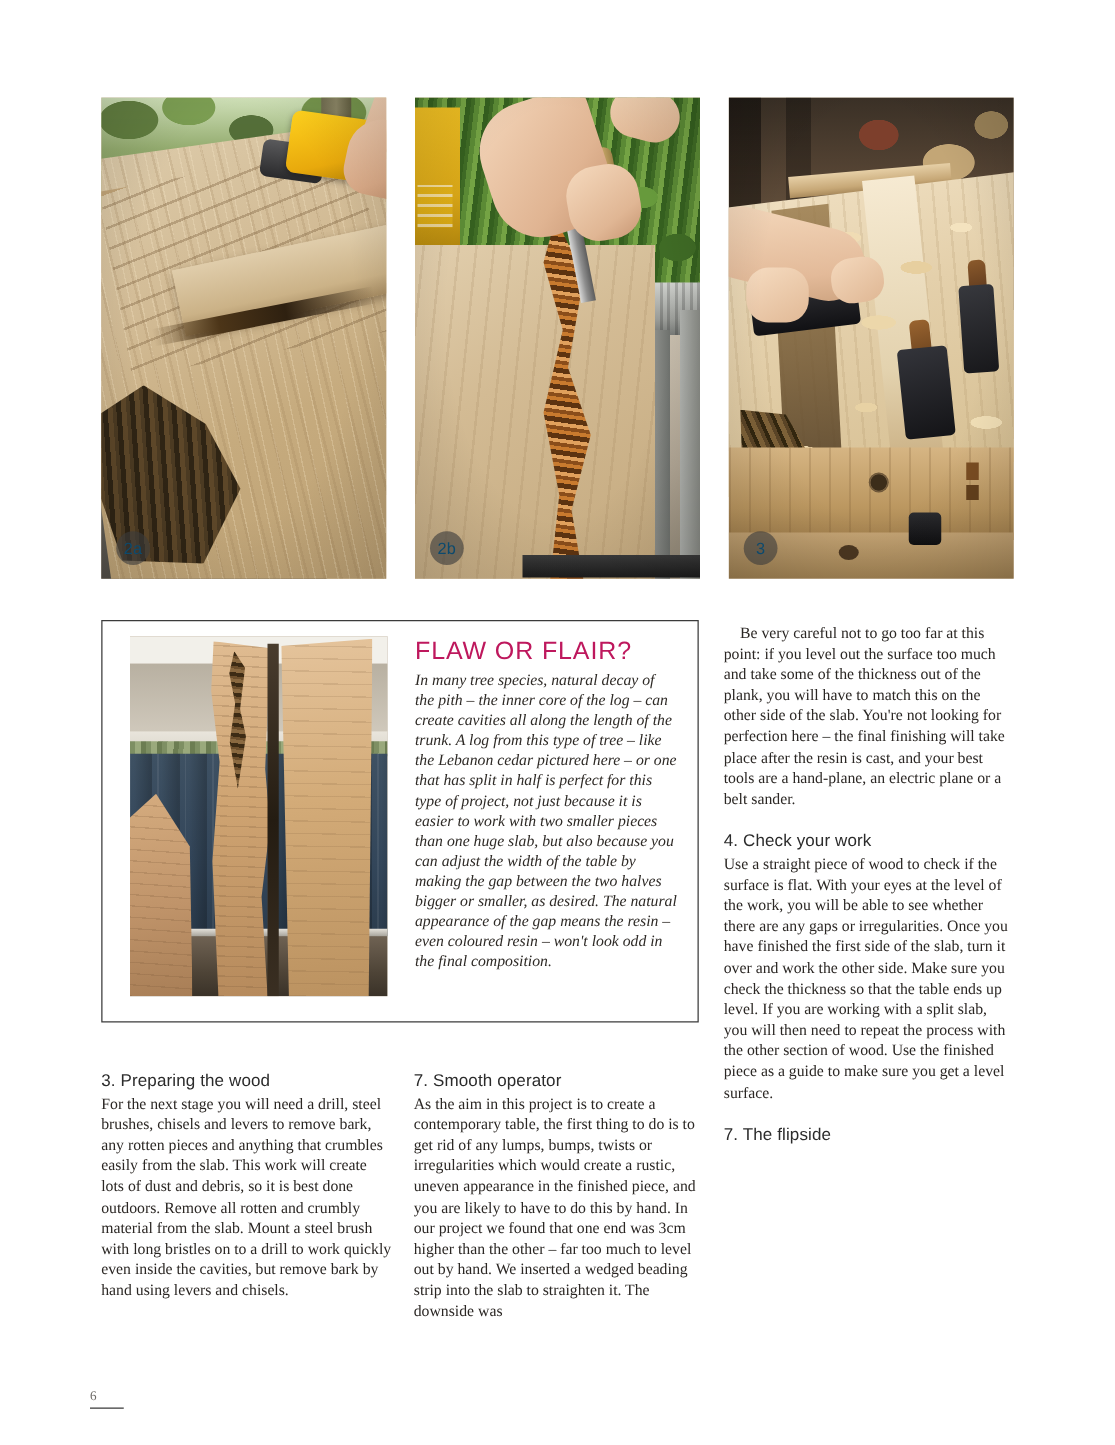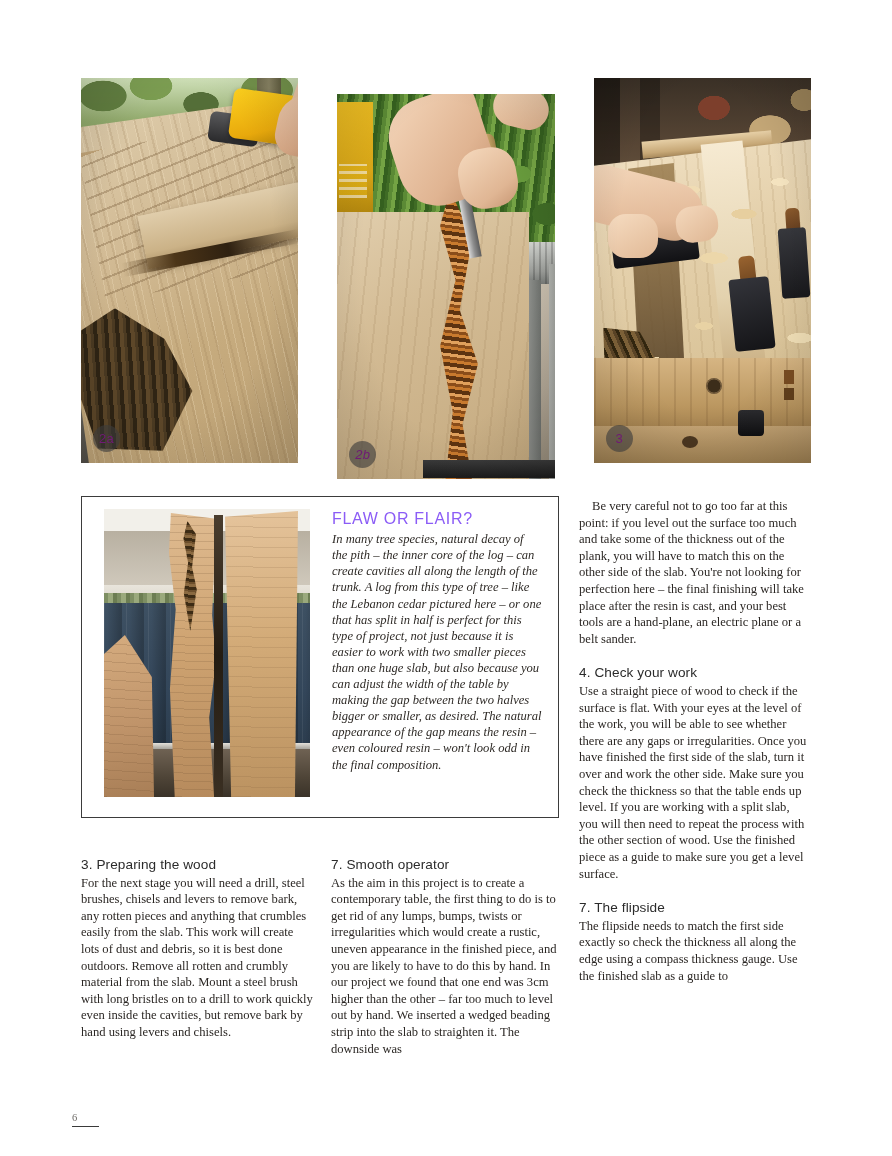--- a/index.html
+++ b/index.html
@@ -230,21 +230,21 @@
 
   
   .badge {
     position: absolute;
     left: 12px;
     bottom: 11px;
     width: 27px;
     height: 27px;
     border-radius: 50%;
     background: rgba(60,60,60,0.62);
-    color: #701a75;
+    color: #0c4a6e;
     font-family: "Liberation Sans", sans-serif;
     font-size: 13px;
     font-weight: 400;
     display: flex;
     align-items: center;
     justify-content: center;
     letter-spacing: .3px;
   }
 
   
@@ -311,24 +311,24 @@
                  clip-path: polygon(4% 2%, 100% 0, 96% 100%, 12% 100%); }
 
   .fb-text {
     position: absolute;
     left: 250px;
     top: 12px;
     width: 210px;
   }
   .fb-title {
     font-family: "Liberation Sans", sans-serif;
-    font-size: 16px;
+    font-size: 20px;
     font-weight: 400;
     letter-spacing: .7px;
-    color: #8b5cf6;
+    color: #be185d;
     margin: 0 0 3px 0;
     line-height: 1.2;
   }
   .fb-body {
     font-family: "Liberation Serif", serif;
     font-style: italic;
     font-size: 12.6px;
     line-height: 16.1px;
     color: #2e2a26;
     margin: 0;
@@ -400,21 +400,21 @@
     <div class="layer p2a-crack"></div>
     <div class="layer p2a-bark"></div>
     <div class="layer p2a-drillchk"></div>
     <div class="layer p2a-drillbody"></div>
     <div class="layer p2a-arm"></div>
     <div class="layer p2a-hand"></div>
     <div class="layer photo-vignette"></div>
     <figcaption class="badge">2a</figcaption>
   </figure>
 
-  <figure class="photo" style="margin:16px;font-style:italic;">
+  <figure class="photo" style="margin:0;">
     <div class="layer p2b-grass"></div>
     <div class="layer p2b-grass2"></div>
     <div class="layer p2b-bag"></div>
     <div class="layer p2b-baglbl"></div>
     <div class="layer p2b-ground"></div>
     <div class="layer p2b-horse"></div>
     <div class="layer p2b-ridges"></div>
     <div class="layer p2b-horse-l"></div>
     <div class="layer p2b-horse-r"></div>
     <div class="layer p2b-slab"></div>
@@ -489,21 +489,20 @@
     <p class="fb-body">In many tree species, natural decay of the pith – the inner core of the log – can create cavities all along the length of the trunk. A log from this type of tree – like the Lebanon cedar pictured here – or one that has split in half is perfect for this type of project, not just because it is easier to work with two smaller pieces than one huge slab, but also because you can adjust the width of the table by making the gap between the two halves bigger or smaller, as desired. The natural appearance of the gap means the resin – even coloured resin – won't look odd in the final composition.</p>
   </div>
 
 </section>
 
 <div class="col col-right-top">
   <p class="indent">Be very careful not to go too far at this point: if you level out the surface too much and take some of the thickness out of the plank, you will have to match this on the other side of the slab. You're not looking for perfection here – the final finishing will take place after the resin is cast, and your best tools are a hand-plane, an electric plane or a belt sander.</p>
   <h2 class="sec-head">4. Check your work</h2>
   <p>Use a straight piece of wood to check if the surface is flat. With your eyes at the level of the work, you will be able to see whether there are any gaps or irregularities. Once you have finished the first side of the slab, turn it over and work the other side. Make sure you check the thickness so that the table ends up level. If you are working with a split slab, you will then need to repeat the process with the other section of wood. Use the finished piece as a guide to make sure you get a level surface.</p>
   <h2 class="sec-head">7. The flipside</h2>
-  <p>The flipside needs to match the first side exactly so check the thickness all along the edge using a compass thickness gauge. Use the finished slab as a guide to</p>
 </div>
 
 <div class="col col-left-bot">
   <h2>3. Preparing the wood</h2>
   <p>For the next stage you will need a drill, steel brushes, chisels and levers to remove bark, any rotten pieces and anything that crumbles easily from the slab. This work will create lots of dust and debris, so it is best done outdoors. Remove all rotten and crumbly material from the slab. Mount a steel brush with long bristles on to a drill to work quickly even inside the cavities, but remove bark by hand using levers and chisels.</p>
 </div>
 
 <div class="col col-mid-bot">
   <h2>7. Smooth operator</h2>
   <p>As the aim in this project is to create a contemporary table, the first thing to do is to get rid of any lumps, bumps, twists or irregularities which would create a rustic, uneven appearance in the finished piece, and you are likely to have to do this by hand. In our project we found that one end was 3cm higher than the other – far too much to level out by hand. We inserted a wedged beading strip into the slab to straighten it. The downside was</p>

